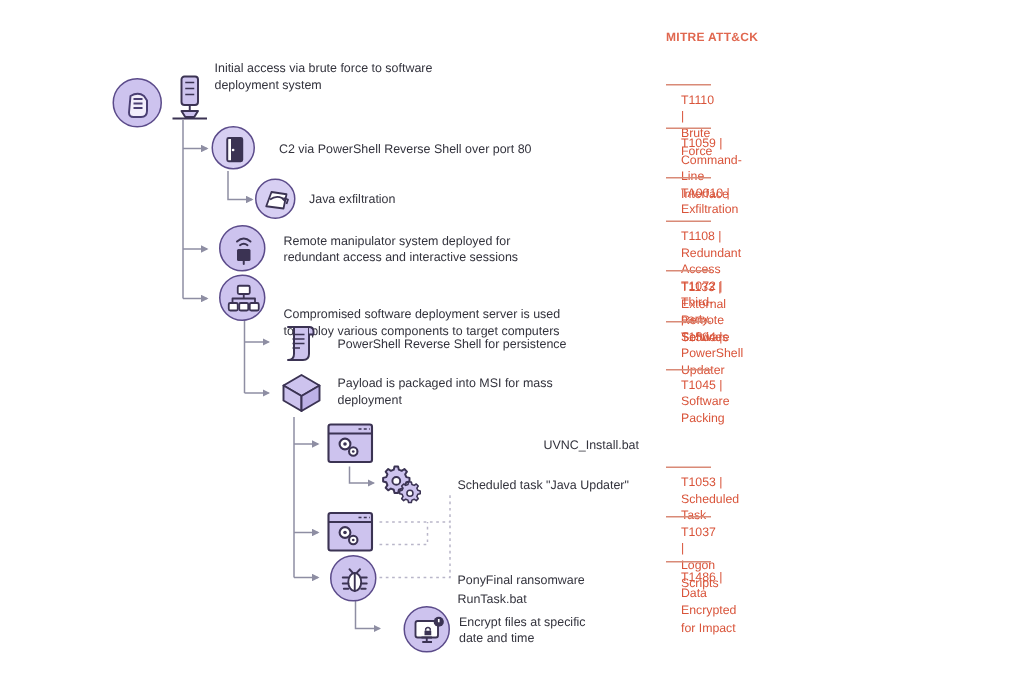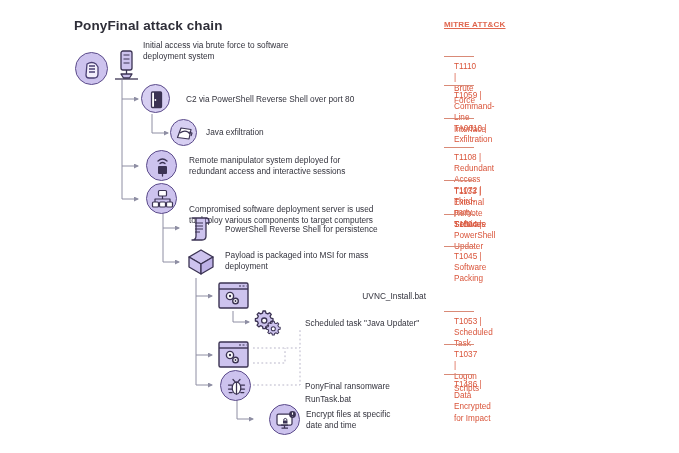--- a/index.html
+++ b/index.html
@@ -15,21 +15,21 @@
 
   
   .page-title{
     position:absolute;left:74px;top:18px;
     font-size:13.5px;font-weight:600;color:#2e2e38;
     letter-spacing:.1px;white-space:nowrap;
   }
   .mitre-title{
     position:absolute;left:444px;top:20px;
     font-size:8px;font-weight:700;color:#e0674f;
-    letter-spacing:.2px;white-space:nowrap;text-decoration:underline;
+    letter-spacing:.2px;white-space:nowrap;
   }
 
   
   #wires{position:absolute;left:0;top:0;width:679px;height:453px;pointer-events:none;}
 
   
   .node{position:absolute;}
   .node .label{
     position:absolute;
     font-size:8.3px;
@@ -58,21 +58,20 @@
     position:absolute;left:10px;top:5px;
     font-size:8.2px;line-height:11.2px;
     color:#d9543a;white-space:pre-line;
   }
 </style>
 </head>
 <body>
 
 <div id="stage">
 
-  <div class="page-title">PonyFinal attack chain</div>
   <div class="mitre-title">MITRE ATT&amp;CK</div>
 
   <svg id="wires" viewBox="0 0 679 453">
     <defs>
       <marker id="ah" markerWidth="5" markerHeight="5" refX="4" refY="2.5" orient="auto">
         <path d="M0,0 L5,2.5 L0,5 z" fill="#8e8ea3"></path>
       </marker>
     </defs>
     <g stroke="#8e8ea3" stroke-width="1" fill="none">
 

